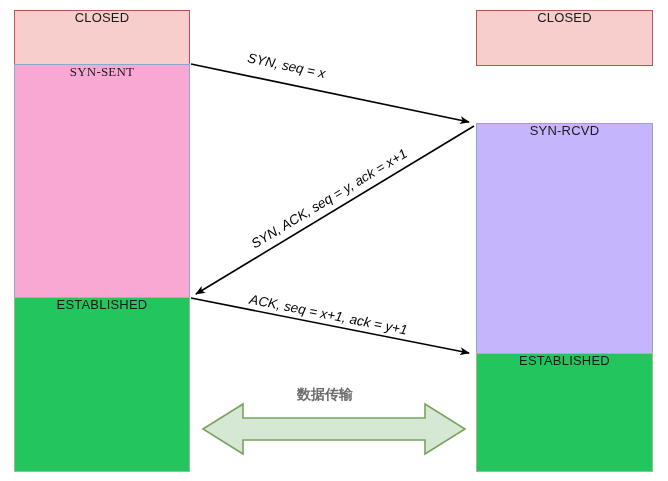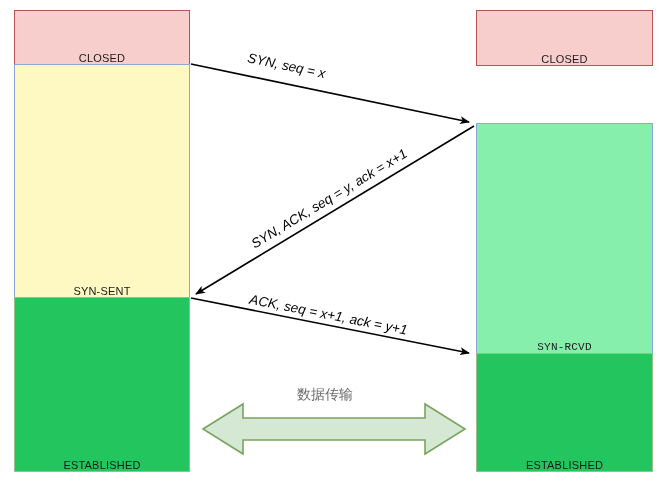--- a/index.html
+++ b/index.html
@@ -14,33 +14,33 @@
     position: relative;
     width: 668px;
     height: 481px;
     background: #ffffff;
     overflow: hidden;
   }
   .state-box {
     position: absolute;
     box-sizing: border-box;
     display: flex;
-    align-items: flex-end;
+    align-items: flex-start;
     justify-content: center;
-    font-size: 11px;
+    font-size: 13px;
     color: #1a1a1a;
     letter-spacing: 0.2px;
     line-height: 1.1;
     text-align: center;
     user-select: none;
   }
   .fill-closed  { background: #f8cecc; border: 1px solid #b85450; }
   .fill-listen  { background: #f8cecc; border: 1px solid #b85450; }
-  .fill-synsent { background: #fef9c3; border: 1px solid #8ba7d6; }
-  .fill-synrcvd { background: #86efac; border: 1px solid #8ba7d6; font-family: Liberation Mono, monospace; }
+  .fill-synsent { background: #f9a8d4; border: 1px solid #8ba7d6; font-family: Liberation Serif, serif; }
+  .fill-synrcvd { background: #c4b5fd; border: 1px solid #8ba7d6; }
   .fill-estab   { background: #22c55e; border: 1px solid #9ac089; }
 
   svg.overlay {
     position: absolute;
     left: 0;
     top: 0;
     width: 668px;
     height: 481px;
     overflow: visible;
   }
@@ -111,15 +111,15 @@
     <path d="M 203,429 L 243,404 L 243,418 L 425,418 L 425,404 L 465,429
              L 425,454 L 425,440 L 243,440 L 243,454 Z" fill="#d5e8d4" stroke="#7aa35e" stroke-width="1.6" stroke-linejoin="miter"></path>
   </svg>
 
   <div class="msg-label" style="left:285px; top:73px; transform: rotate(11.8deg) translate(-50%, -100%);">SYN, seq = x</div>
 
   <div class="msg-label" style="left:333px; top:205px; transform: rotate(-31.1deg) translate(-50%, -100%);">SYN, ACK, seq = y, ack = x+1</div>
 
   <div class="msg-label" style="left:327px; top:322px; transform: rotate(11.2deg) translate(-50%, -100%);">ACK, seq = x+1, ack = y+1</div>
 
-  <div class="data-label" style="left:325px; top:386px; transform: translate(-50%, 0);">数据传输</div>
+  <div class="data-label" style="left:325px; top:386px; transform: translate(-50%, 0); font-weight: bold;">数据传输</div>
 
 </div>
 
 </body></html>

